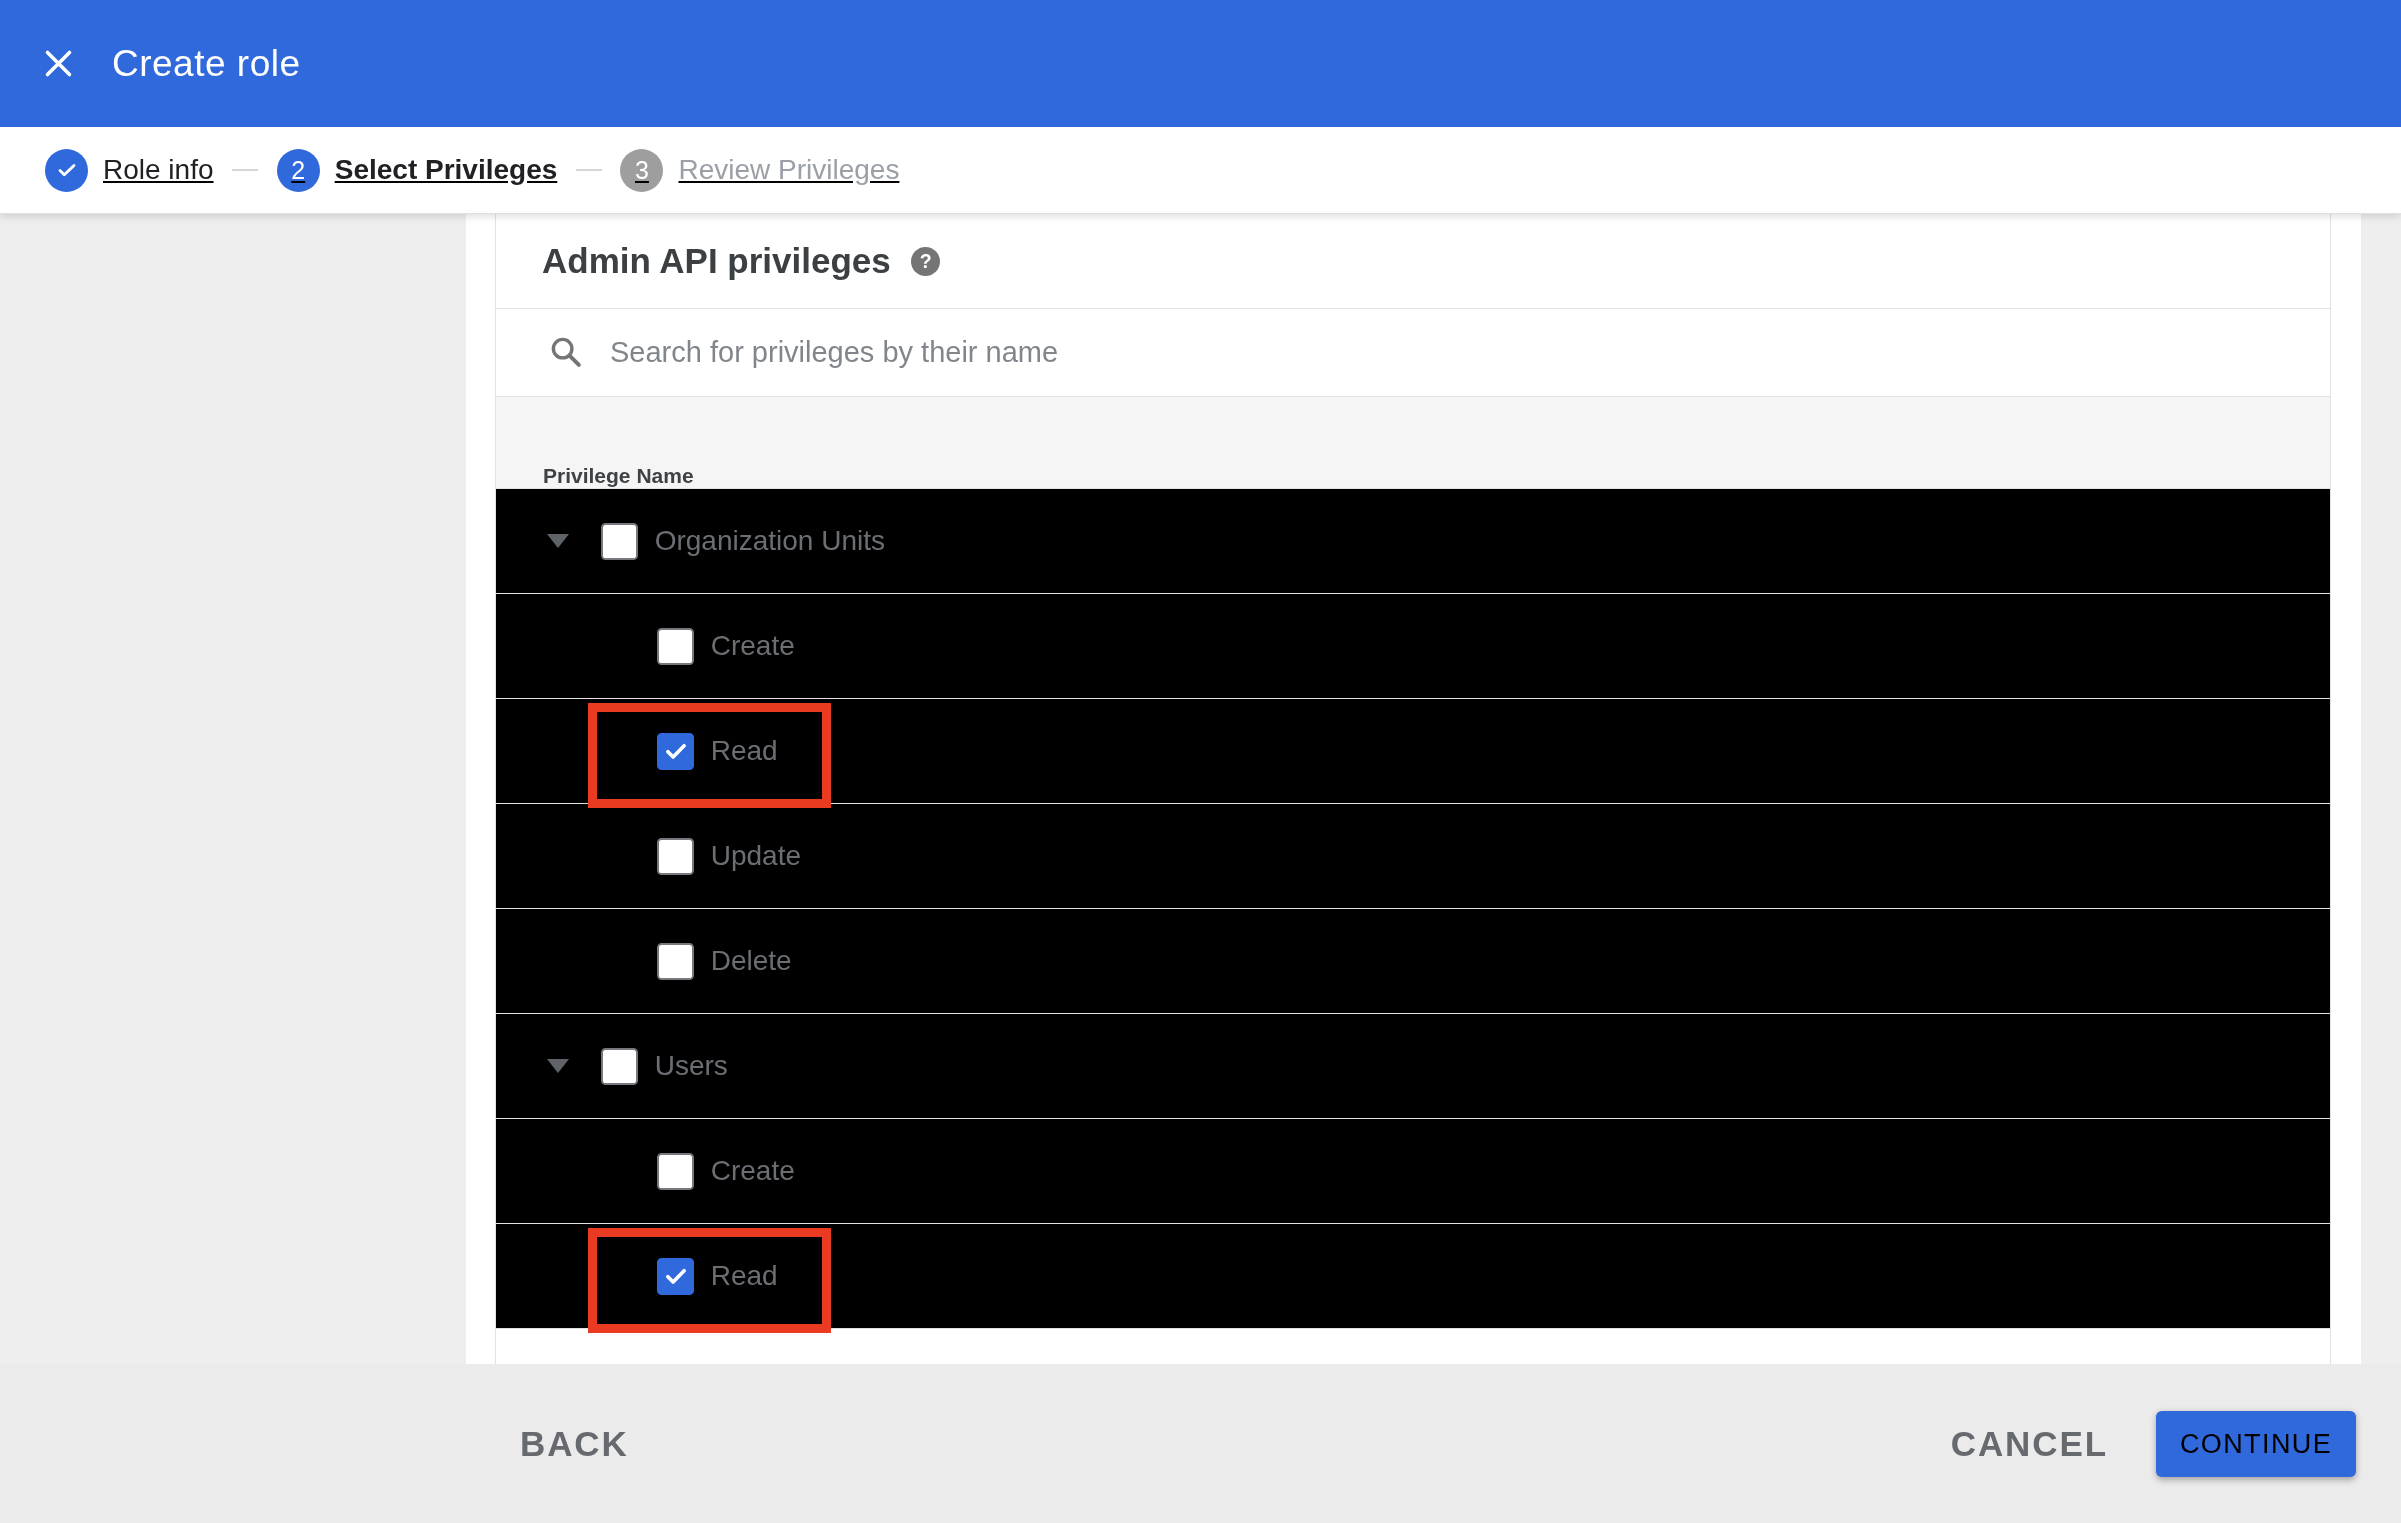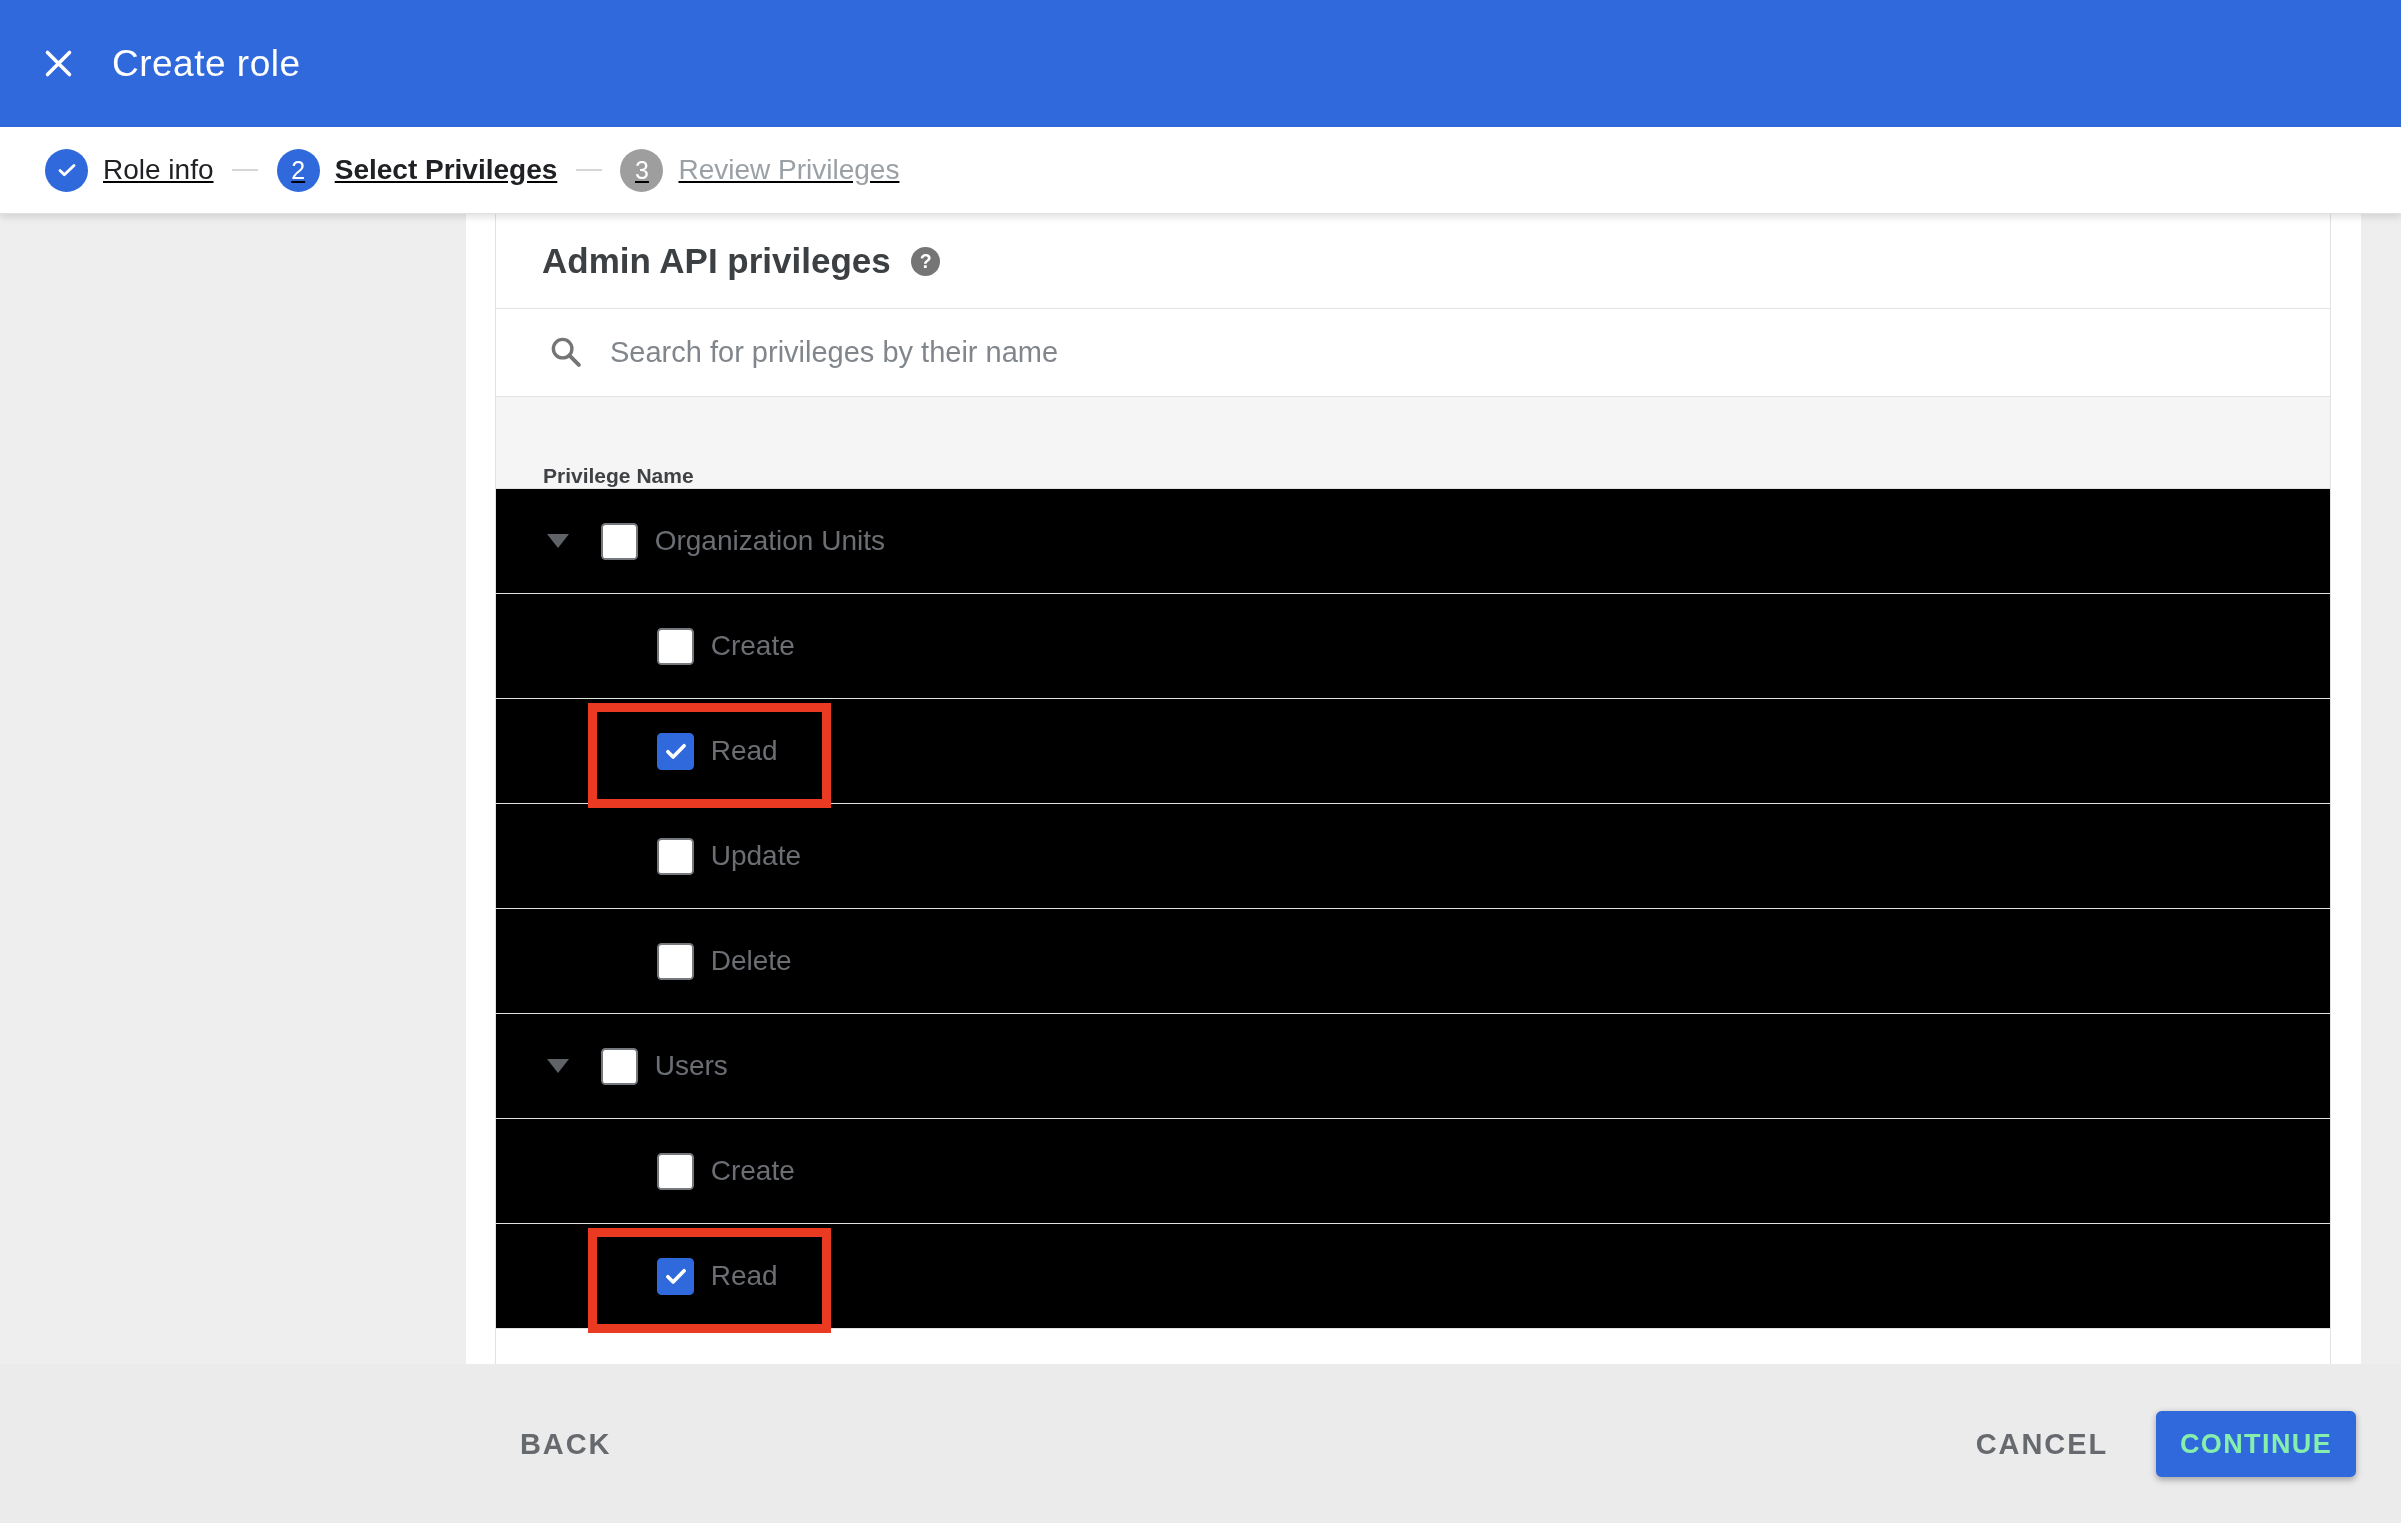--- a/index.html
+++ b/index.html
@@ -111,29 +111,29 @@
   }
   .filler { height:37px; background:#ffffff; }
 
   
   .footer {
     position:absolute; left:0; top:1364px; width:2401px; height:160px;
     background:#ebebeb; display:flex; align-items:center;
     padding-left:520px; padding-right:45px; z-index:20;
   }
   .text-btn {
-    font-size:29px; font-weight:bold; color:#66696d; letter-spacing:1.9px;
+    font-size:35px; font-weight:bold; color:#66696d; letter-spacing:1.9px;
     background:none; border:none; cursor:pointer; padding:0;
     font-family:"Liberation Sans","DejaVu Sans",sans-serif;
   }
   .footer .spacer { flex:1; }
   .cancel-btn { margin-right:48px; }
   .continue-btn {
     width:200px; height:66px; border:none; border-radius:5.6px; background:var(--blue);
-    color:#86efac; font-size:27px; font-weight:bold; letter-spacing:1.4px; cursor:pointer;
+    color:#000000; font-size:27px; font-weight:normal; letter-spacing:1.4px; cursor:pointer;
     box-shadow:0 2.8px 6.5px rgba(0,0,0,0.3);
     font-family:"Liberation Sans","DejaVu Sans",sans-serif;
   }
 </style>
 </head>
 <body>
 
 <div class="app">
 
   <div class="topbar">

